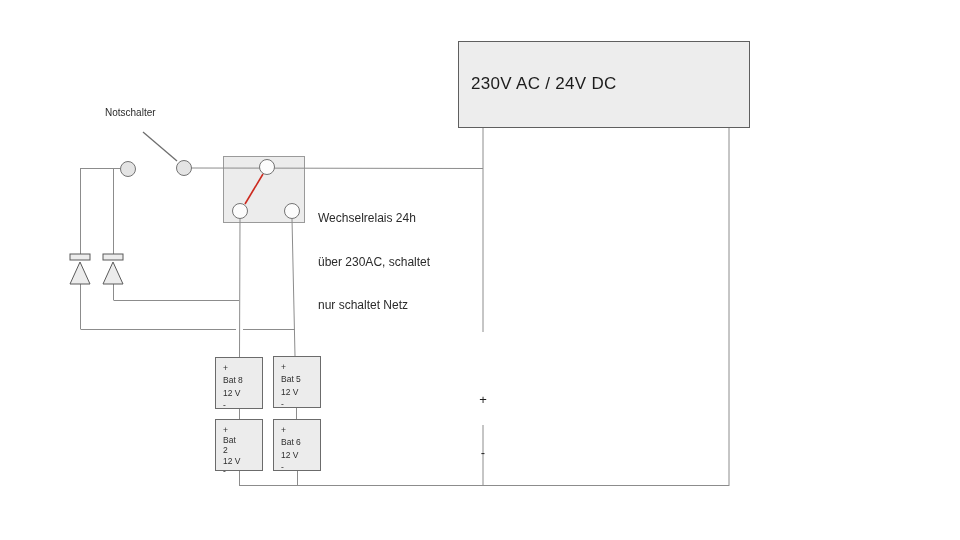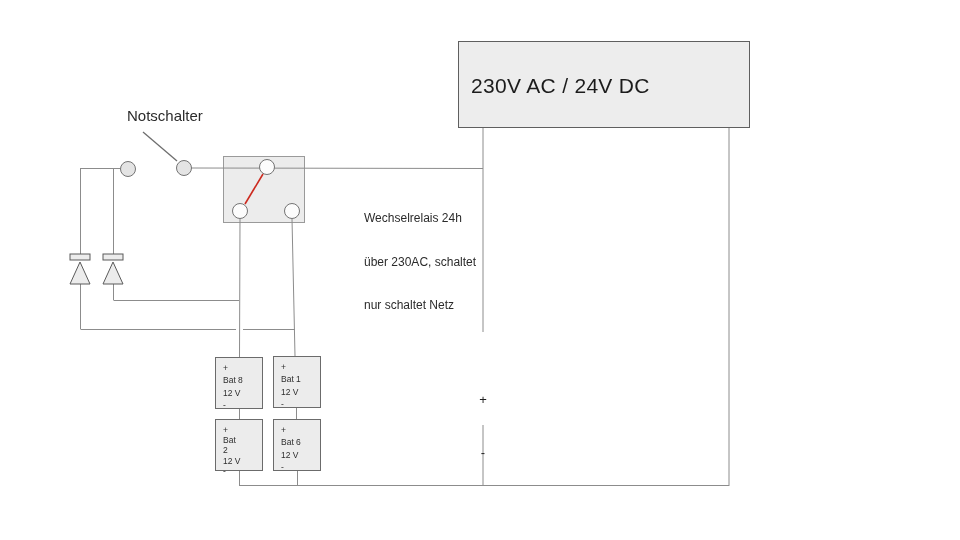--- a/index.html
+++ b/index.html
@@ -2,26 +2,26 @@
 <html><head>
 <meta charset="utf-8">
 <style>
   html,body{margin:0;padding:0;background:#ffffff;}
   #canvas{
     position:relative;width:960px;height:540px;background:#ffffff;overflow:hidden;
     font-family:"Liberation Sans","DejaVu Sans",sans-serif;
   }
   .gbox{position:absolute;background:#ededed;border:1px solid #5f5f5f;box-sizing:border-box;}
   #power-box{left:458px;top:41px;width:292px;height:87px;}
-  #power-box .plabel{position:absolute;left:12px;top:32px;font-size:21px;color:#1c1c1c;letter-spacing:0.3px;white-space:nowrap;}
+  #power-box .plabel{position:absolute;left:12px;top:32px;font-size:17px;color:#1c1c1c;letter-spacing:0.3px;white-space:nowrap;}
   #relay-box{left:223px;top:156px;width:82px;height:67px;background:#ececec;border:1px solid #9a9a9a;z-index:1;}
   svg#wires{position:absolute;left:0;top:0;z-index:2;pointer-events:none;}
   .label{position:absolute;color:#2b2b2b;z-index:3;white-space:pre;}
-  #notschalter-label{left:105px;top:107px;font-size:15px;margin-left:22px;}
-  #relay-note{left:318px;top:182px;font-size:12px;line-height:14.5px;margin-left:46px;}
+  #notschalter-label{left:105px;top:107px;font-size:10px;}
+  #relay-note{left:318px;top:182px;font-size:12px;line-height:14.5px;}
   #supply24-block{left:408px;top:356px;width:150px;text-align:center;font-size:13px;line-height:17.5px;color:#1e1e1e;}
   .bat{position:absolute;background:#ececec;border:1px solid #6b6b6b;box-sizing:border-box;width:48px;height:52px;z-index:1;}
   #bat1{left:215px;top:357px;}
   #bat2{left:215px;top:419px;}
   #bat3{left:273px;top:356px;}
   #bat4{left:273px;top:419px;}
   .bat .txt{position:absolute;left:7px;top:4px;font-size:8.5px;line-height:12.3px;color:#2e2e2e;}
   #bat2 .txt{line-height:10.2px;top:5px;}
 </style>
 </head>
@@ -48,21 +48,21 @@
         <div>+</div>
         <div>Bat</div>
         <div>2</div>
         <div>12 V</div>
         <div>-</div>
       </div>
   </div>
   <div class="bat" id="bat3">
     <div class="txt">
         <div>+</div>
-        <div>Bat 1</div>
+        <div>Bat 5</div>
         <div>12 V</div>
         <div>-</div>
       </div>
   </div>
   <div class="bat" id="bat4">
     <div class="txt">
         <div>+</div>
         <div>Bat 6</div>
         <div>12 V</div>
         <div>-</div>

